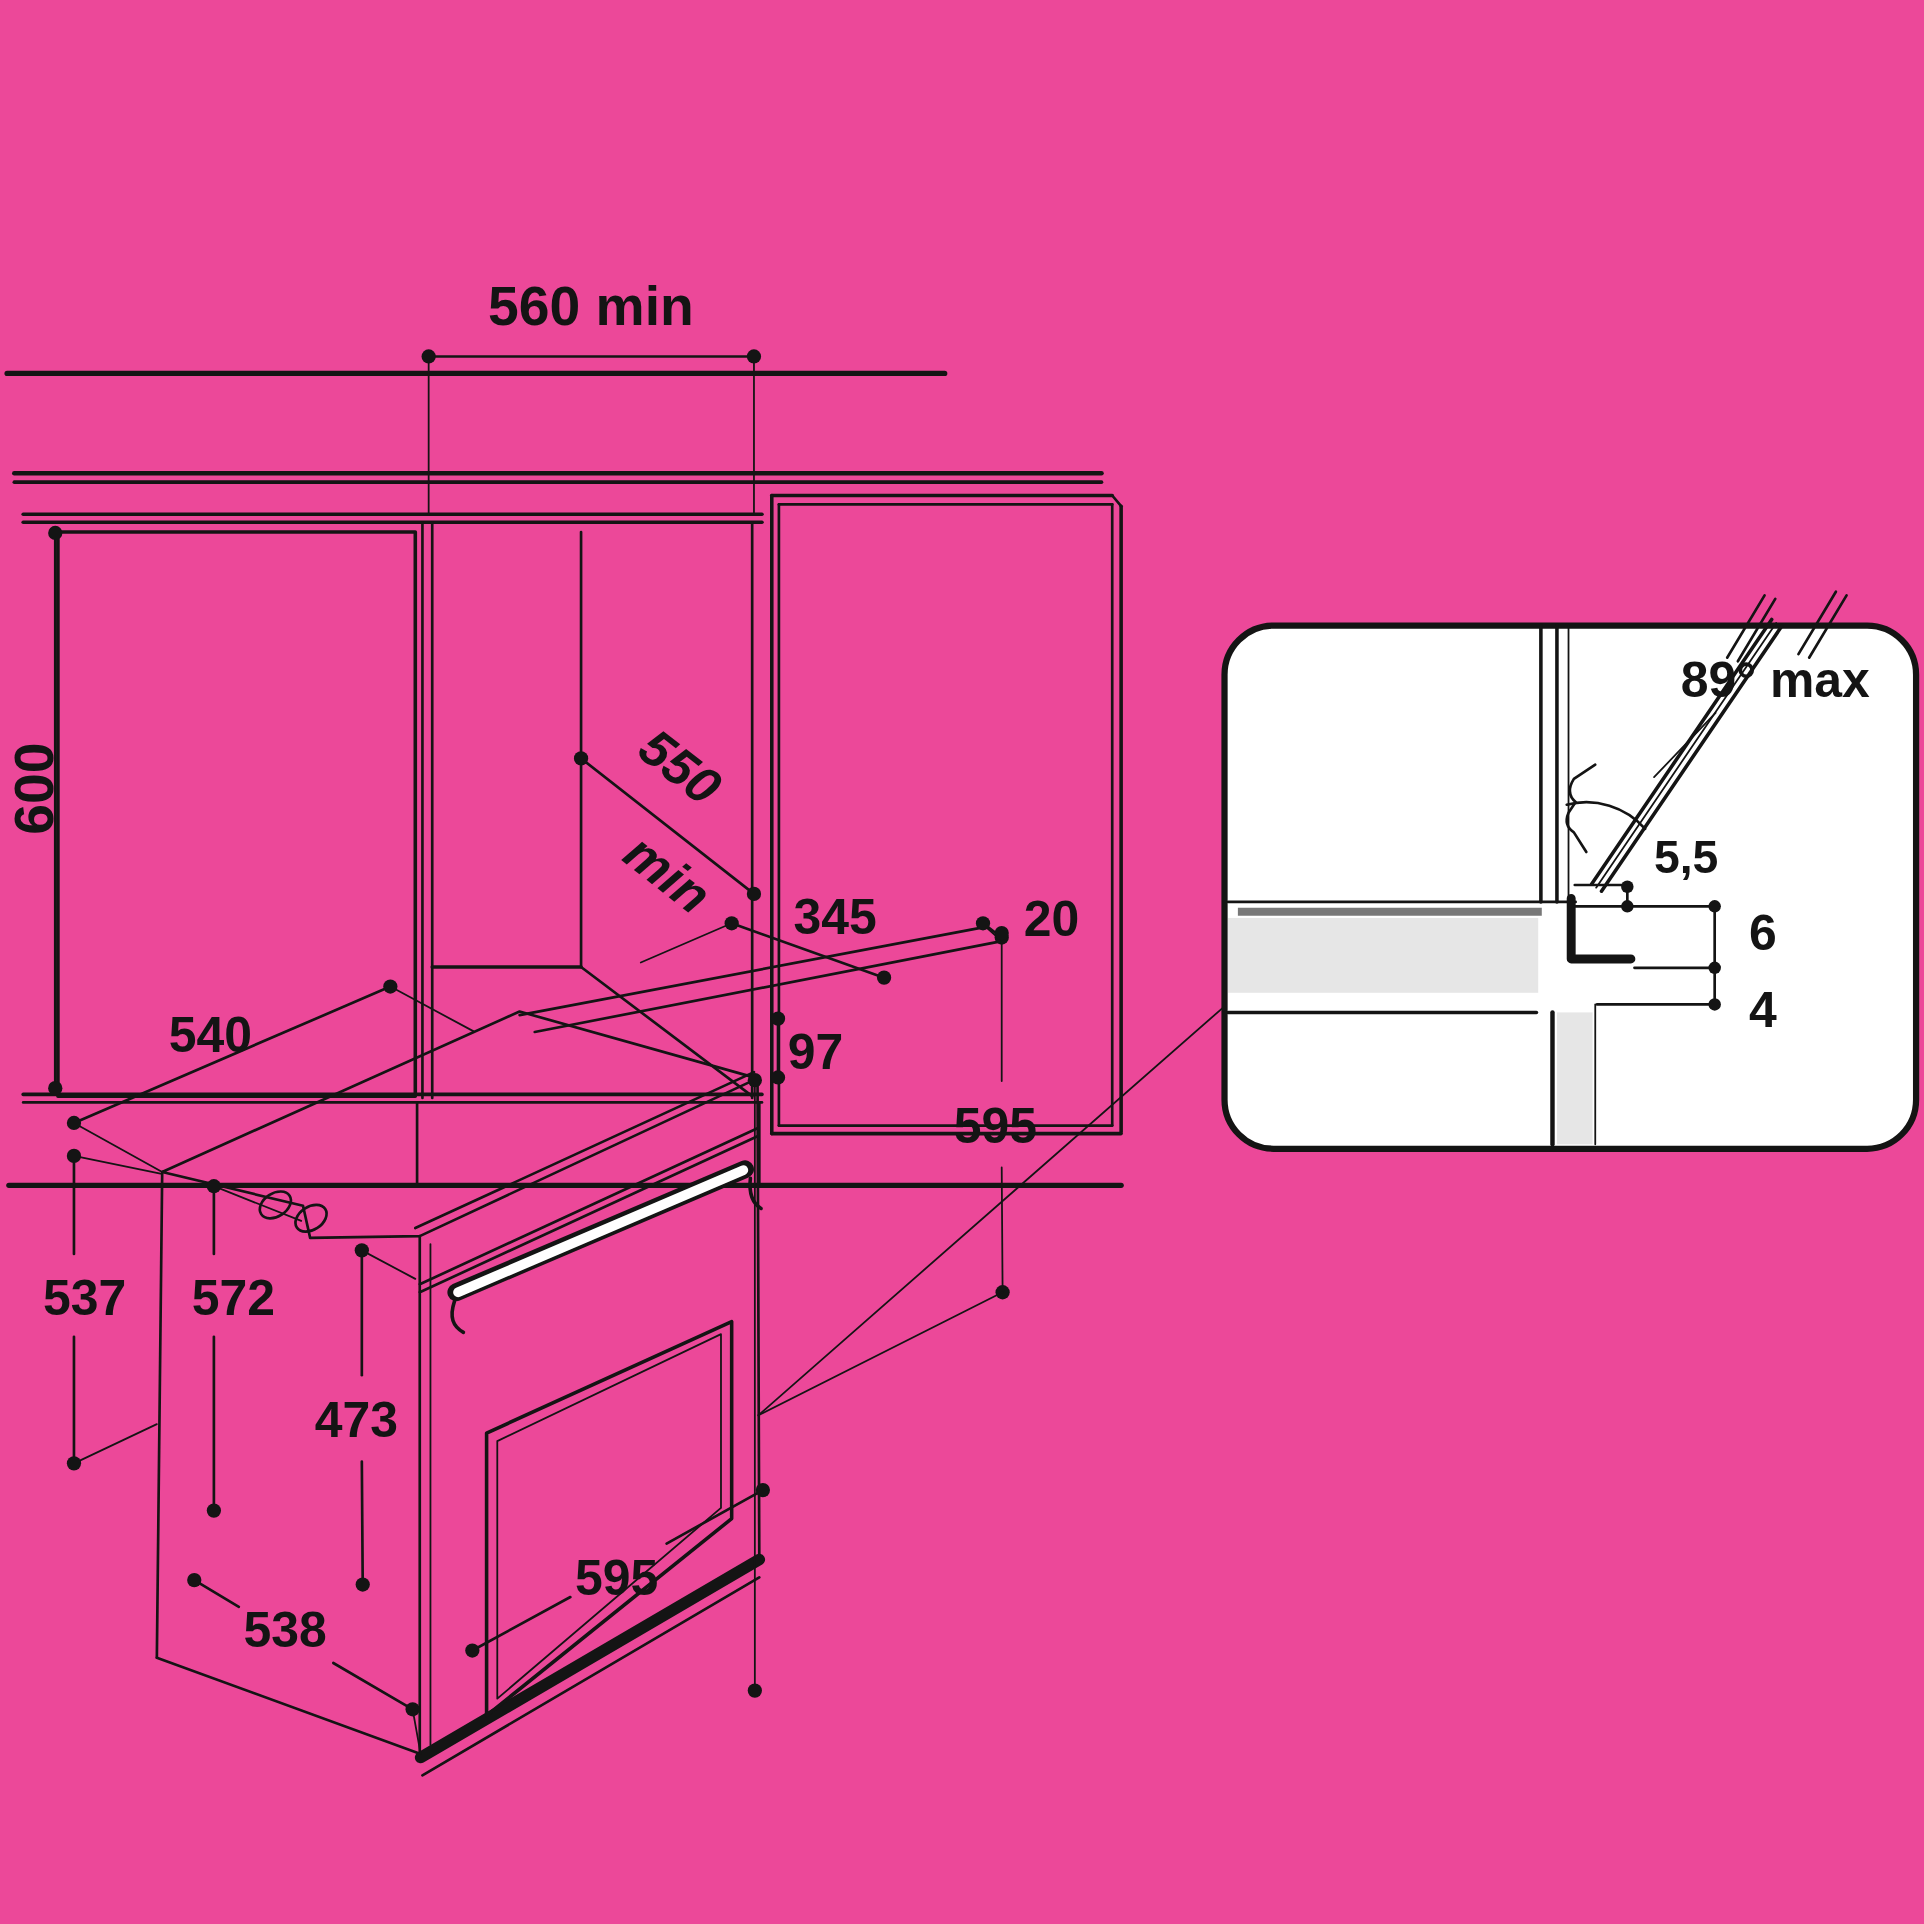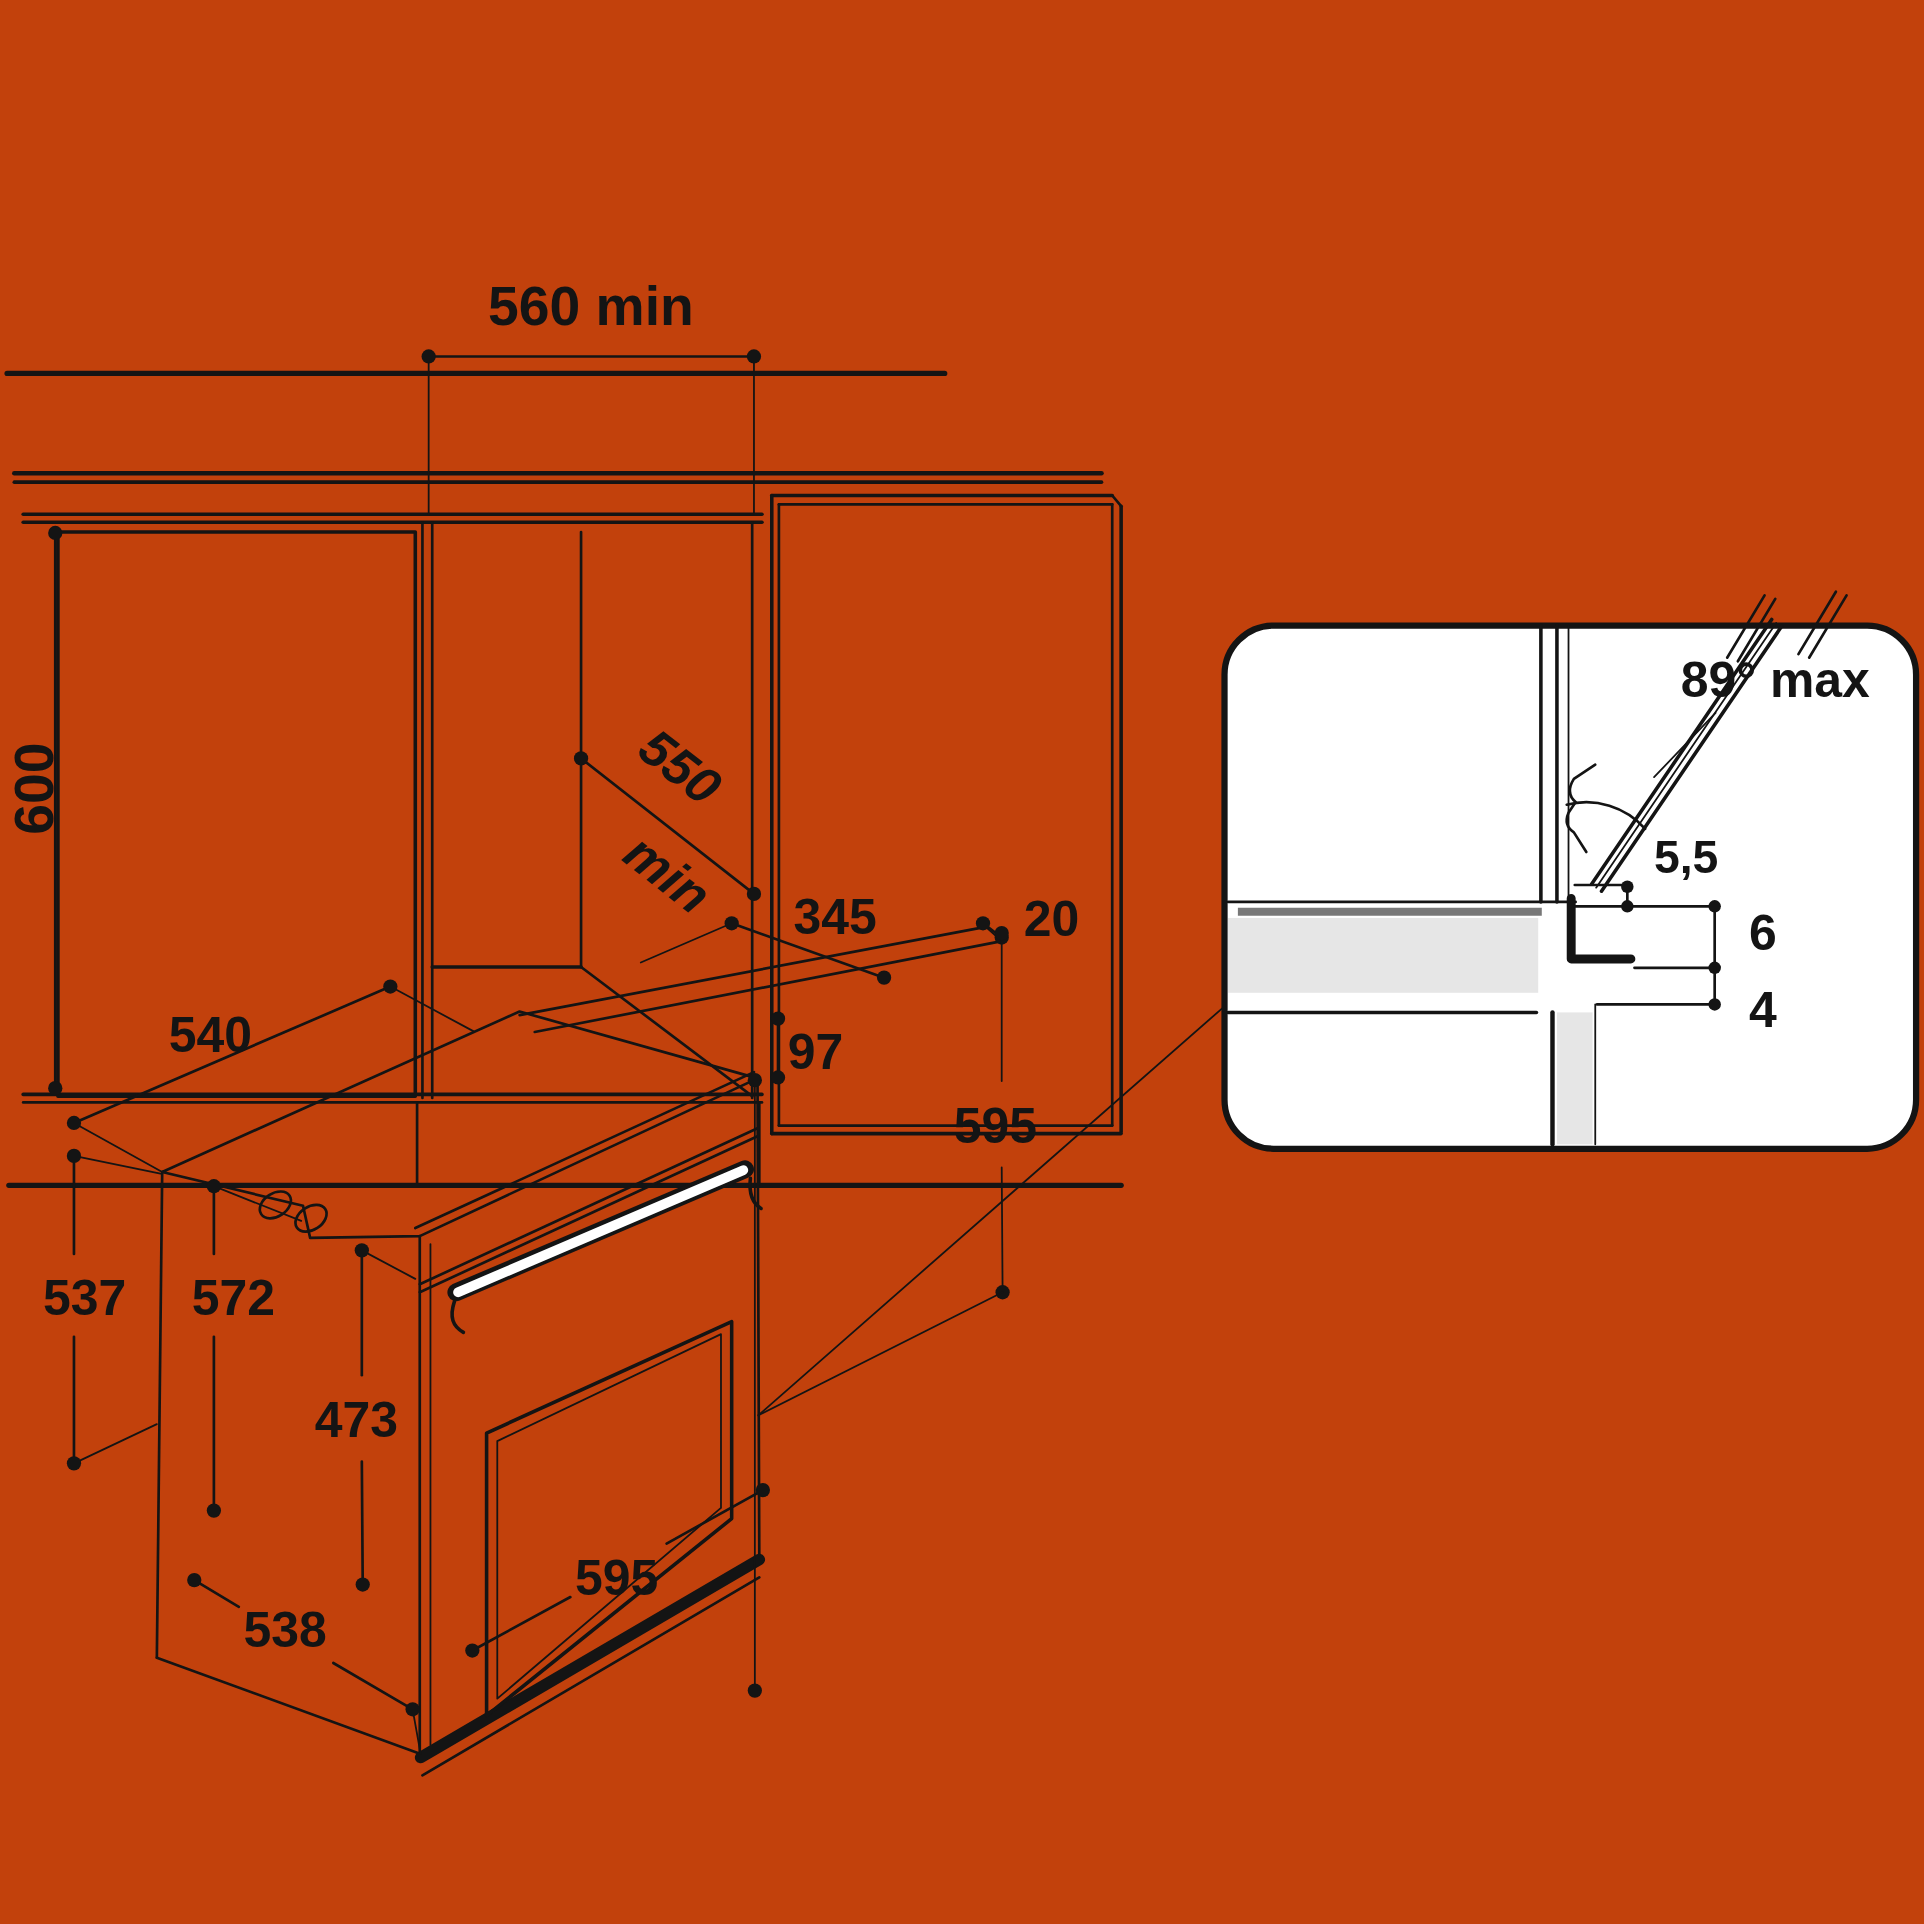--- a/index.html
+++ b/index.html
@@ -1,16 +1,16 @@
 <!DOCTYPE html>
 <html style="font-size:14.3px"><head>
 <meta charset="utf-8">
 <style>
   html,body{margin:0;padding:0;background:#fff;}
-  #stage{position:relative;width:1925px;height:1925px;background:#c2410c;overflow:hidden;}
+  #stage{position:relative;width:1925px;height:1925px;background:#ec4899;overflow:hidden;}
   svg{position:absolute;left:0;top:0;}
   .ln{stroke:#141414;fill:none;stroke-linecap:round;stroke-linejoin:round;}
   .fillwhite{fill:#ffffff;}
   .dot{fill:#141414;stroke:none;}
   .gray{fill:#e6e6e6;stroke:none;}
   .grayline{stroke:#787878;fill:none;}
   text{font-family:"Liberation Sans", sans-serif;font-weight:700;fill:#141414;text-anchor:middle;}
   .t62{font-size:62px;}
   .t58{font-size:58px;}
   .t56{font-size:56px;}

